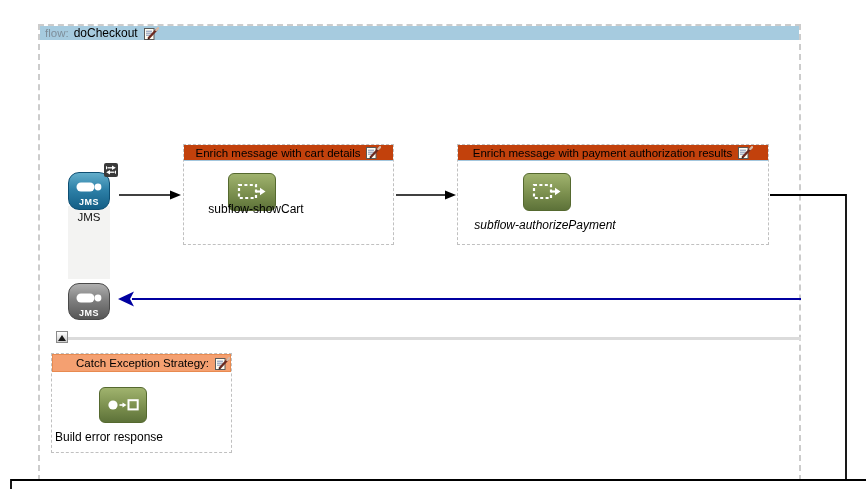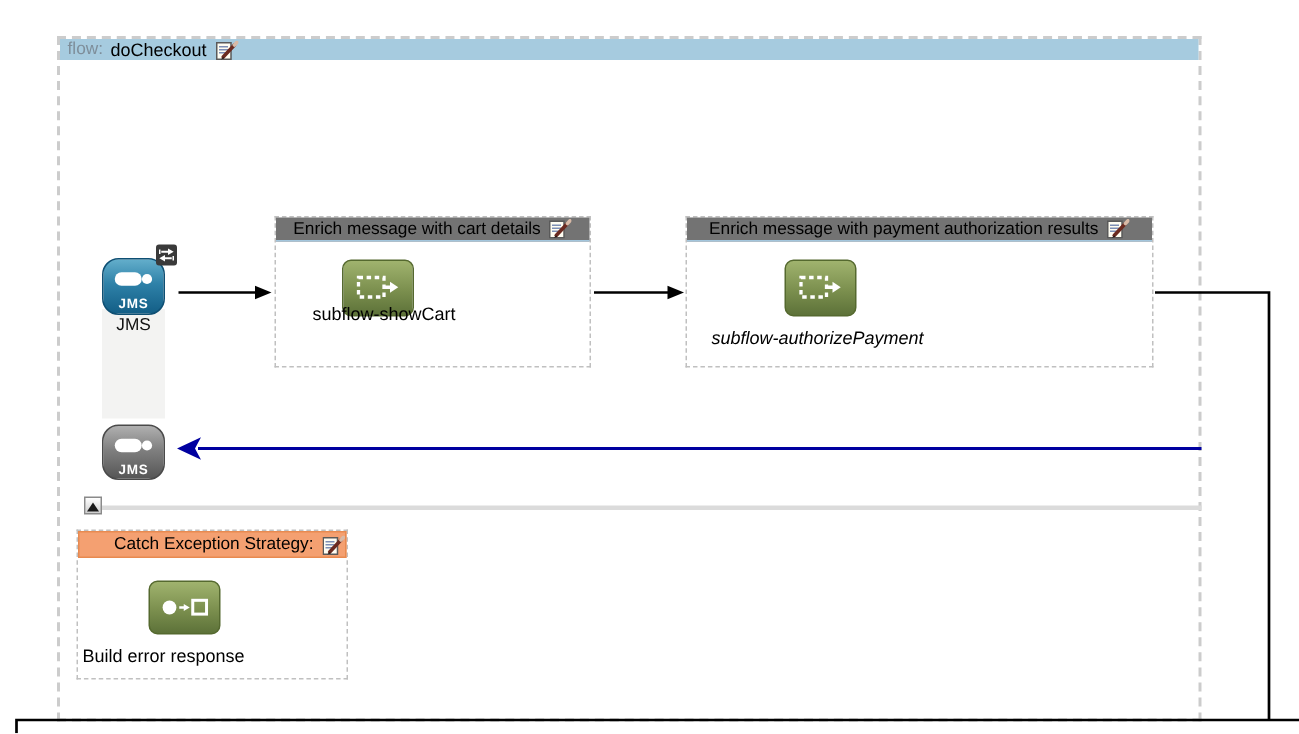--- a/index.html
+++ b/index.html
@@ -11,21 +11,21 @@
 
   
   .flow-box{position:absolute;left:38px;top:8px;width:759px;height:453px;border:2px dashed #cccccc;z-index:0;background:transparent;margin-top:16px;}
   .flow-header{height:14px;background:#a6cbdf;display:flex;align-items:center;padding-left:5px;}
   .flow-kind{font-size:11.5px;color:#7e8e9a;margin-right:5px;}
   .flow-name{font-size:12px;color:#000000;}
   .edit-ic{display:inline-flex;margin-left:6px;align-items:center;}
 
   
   .proc-box{position:absolute;border:1px dashed #c0c0c0;background:#ffffff;z-index:2;}
-  .proc-header{height:15px;background:#737373;border-bottom:1px solid #a3c6dd;display:flex;align-items:center;justify-content:center;gap:5px;font-size:11.5px;color:#000;white-space:nowrap;}
+  .proc-header{height:15px;background:#c2410c;border-bottom:1px solid #a3c6dd;display:flex;align-items:center;justify-content:center;gap:5px;font-size:11.5px;color:#000;white-space:nowrap;}
   .box1{left:183px;top:144px;width:209px;height:99px;}
   .box2{left:457px;top:144px;width:310px;height:99px;}
 
   .green-icon{position:absolute;width:48px;height:38px;border-radius:6px;
     background:linear-gradient(#a0b36e, #7b8f4e 55%, #5d7239);
     border:1px solid #55692f;display:flex;align-items:center;justify-content:center;box-sizing:border-box;}
   .proc-label{position:absolute;transform:translateX(-50%);white-space:nowrap;font-size:12px;color:#000;}
 
   
   .catch-box{position:absolute;left:51px;top:353px;width:179px;height:98px;border:1px dashed #c0c0c0;background:#fff;z-index:2;}

